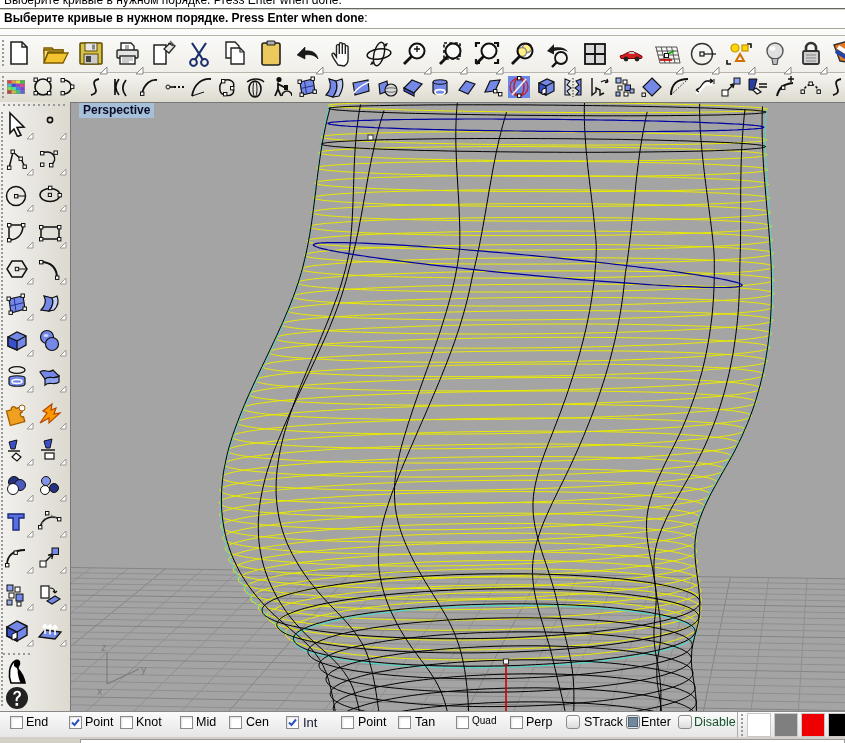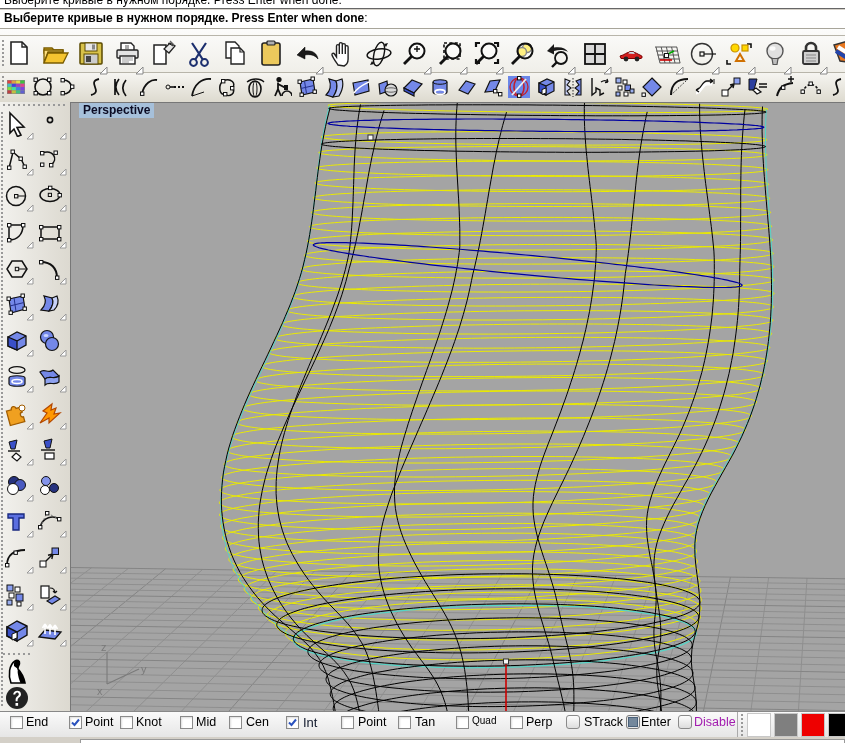--- a/index.html
+++ b/index.html
@@ -985,21 +985,21 @@
 <div class="abs" style="left:472px;top:715px;font-size:10px;color:#000">Quad</div>
 <div class="abs" style="left:510px;top:716px;width:13px;height:13px;background:#fff;border:1px solid #8a8a8a;box-shadow:inset 1px 1px 2px #00000022"></div>
 <div class="abs" style="left:526px;top:715px;font-size:12.5px;color:#000">Perp</div>
 <div class="abs" style="left:566px;top:715px;width:14px;height:14px;background:linear-gradient(#fdfdfd,#ddd);border:1px solid #8a8a8a;border-radius:3px"></div>
 <div class="abs" style="left:584px;top:715px;font-size:12.5px;color:#000">STrack</div>
 <div class="abs" style="left:626px;top:715px;width:14px;height:14px;background:#e8e8e8;border:1px solid #7a7a7a;border-radius:3px">
       <div class="abs" style="left:1px;top:1px;width:10px;height:10px;background:#74889c;border:1px solid #4a617a"></div>
     </div>
 <div class="abs" style="left:641px;top:715px;font-size:12.5px;color:#000">Enter</div>
 <div class="abs" style="left:678px;top:715px;width:14px;height:14px;background:linear-gradient(#fdfdfd,#ddd);border:1px solid #8a8a8a;border-radius:3px"></div>
-<div class="abs" style="left:694px;top:715px;font-size:12.5px;color:#a21caf">Disable</div>
+<div class="abs" style="left:694px;top:715px;font-size:12.5px;color:#14532d">Disable</div>
 <div class="abs" style="left:737px;top:712px;width:1px;height:25px;background:#aaa"></div>
 <div class="abs" style="left:741px;top:714px;width:2px;height:2px;background:#999"></div>
     <div class="abs" style="left:741px;top:718px;width:2px;height:2px;background:#999"></div>
     <div class="abs" style="left:741px;top:722px;width:2px;height:2px;background:#999"></div>
     <div class="abs" style="left:741px;top:726px;width:2px;height:2px;background:#999"></div>
     <div class="abs" style="left:741px;top:730px;width:2px;height:2px;background:#999"></div>
     <div class="abs" style="left:741px;top:734px;width:2px;height:2px;background:#999"></div>
 <div class="abs" style="left:747px;top:713px;width:24px;height:24px;background:#ffffff;border:1px solid #c8c8c8"></div>
 <div class="abs" style="left:774px;top:713px;width:24px;height:24px;background:#7f7f7f;border:1px solid #c8c8c8"></div>
 <div class="abs" style="left:801px;top:713px;width:24px;height:24px;background:#ee0000;border:1px solid #c8c8c8"></div>

